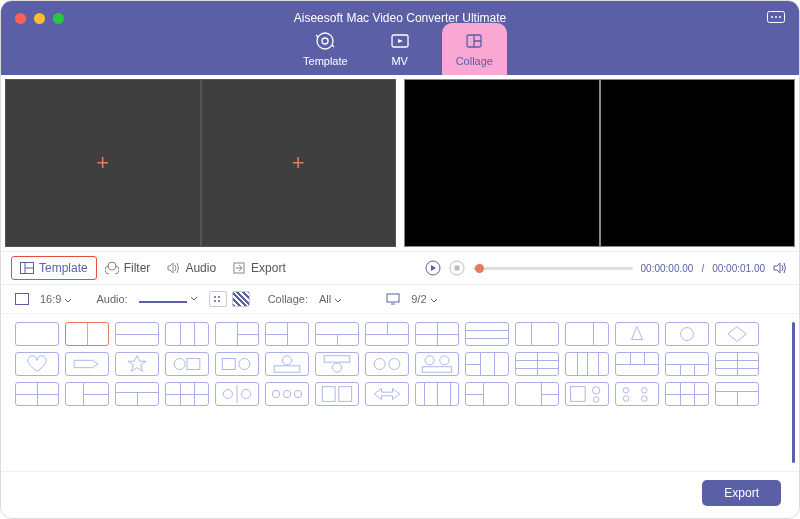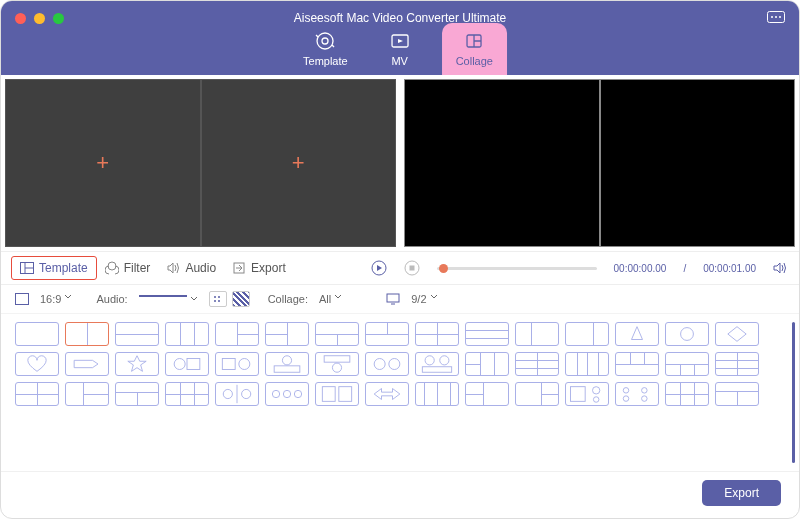--- a/index.html
+++ b/index.html
@@ -20,26 +20,26 @@
 .preview-area { display: flex; height: 176px; background: #fff; }
 .left-preview { width: 50%; border: 4px solid #fff; display: flex; }
 .drop-cell { flex: 1; background: #3f3f3f; display: flex; align-items: center; justify-content: center; border: 1px solid #555; }
 .drop-cell .plus { color: #e8795a; font-size: 22px; font-weight: 300; }
 .right-preview { width: 50%; border: 4px solid #fff; display: flex; }
 .black-cell { flex: 1; background: #000; border: 1px solid #888; }
 .toolbar { display: flex; align-items: center; height: 34px; border-top: 1px solid #eee; border-bottom: 1px solid #eee; padding: 0 10px; font-size: 12px; }
 .tool-tab { display: flex; align-items: center; gap: 5px; padding: 4px 8px; color: #555; cursor: pointer; border-radius: 3px; }
 .tool-tab.active { color: #5a5fa6; border: 1.5px solid #e74c3c; }
 .tool-tab svg { flex-shrink: 0; }
-.playbar { display: flex; align-items: center; gap: 17px; margin-left: auto; font-size: 10px; color: #5a5fa6; }
+.playbar { display: flex; align-items: center; gap: 8px; margin-left: auto; font-size: 10px; color: #5a5fa6; }
 .play-slider { width: 160px; height: 3px; background: #ddd; border-radius: 2px; position: relative; }
 .play-slider .knob { position: absolute; left: 2px; top: -3px; width: 9px; height: 9px; border-radius: 50%; background: #e8795a; }
 .opt-row { display: flex; align-items: center; gap: 18px; padding: 6px 14px; font-size: 11px; color: #666; border-bottom: 1px solid #f3f3f3; }
 .opt-group { display: flex; align-items: center; gap: 5px; }
-.opt-group .dd { display: inline-flex; align-items: flex-start; gap: 3px; padding: 2px 6px; cursor: pointer; }
+.opt-group .dd { display: inline-flex; align-items: flex-end; gap: 3px; padding: 2px 6px; cursor: pointer; }
 .opt-group .dd svg.caret { width: 8px; height: 8px; }
 .border-sample { width: 48px; height: 2px; background: #5a5fa6; }
 .border-btn { width: 18px; height: 16px; border: 1px solid #ccc; border-radius: 2px; background: #fff; display: inline-flex; align-items: center; justify-content: center; cursor: pointer; }
 .templates { flex: 1; padding: 8px 14px 4px; overflow: hidden; position: relative; }
 .tpl-grid { display: grid; grid-template-columns: repeat(15, 44px); grid-auto-rows: 24px; gap: 6px 6px; }
 .tpl { border: 1px solid #a9b0e8; border-radius: 3px; background: #fff; cursor: pointer; position: relative; overflow: hidden; }
 .tpl.sel { border: 1.5px solid #e8795a; }
 .tpl .v { position: absolute; top: 0; bottom: 0; width: 1px; background: #a9b0e8; }
 .tpl .h { position: absolute; left: 0; right: 0; height: 1px; background: #a9b0e8; }
 .tpl svg { width: 100%; height: 100%; }

